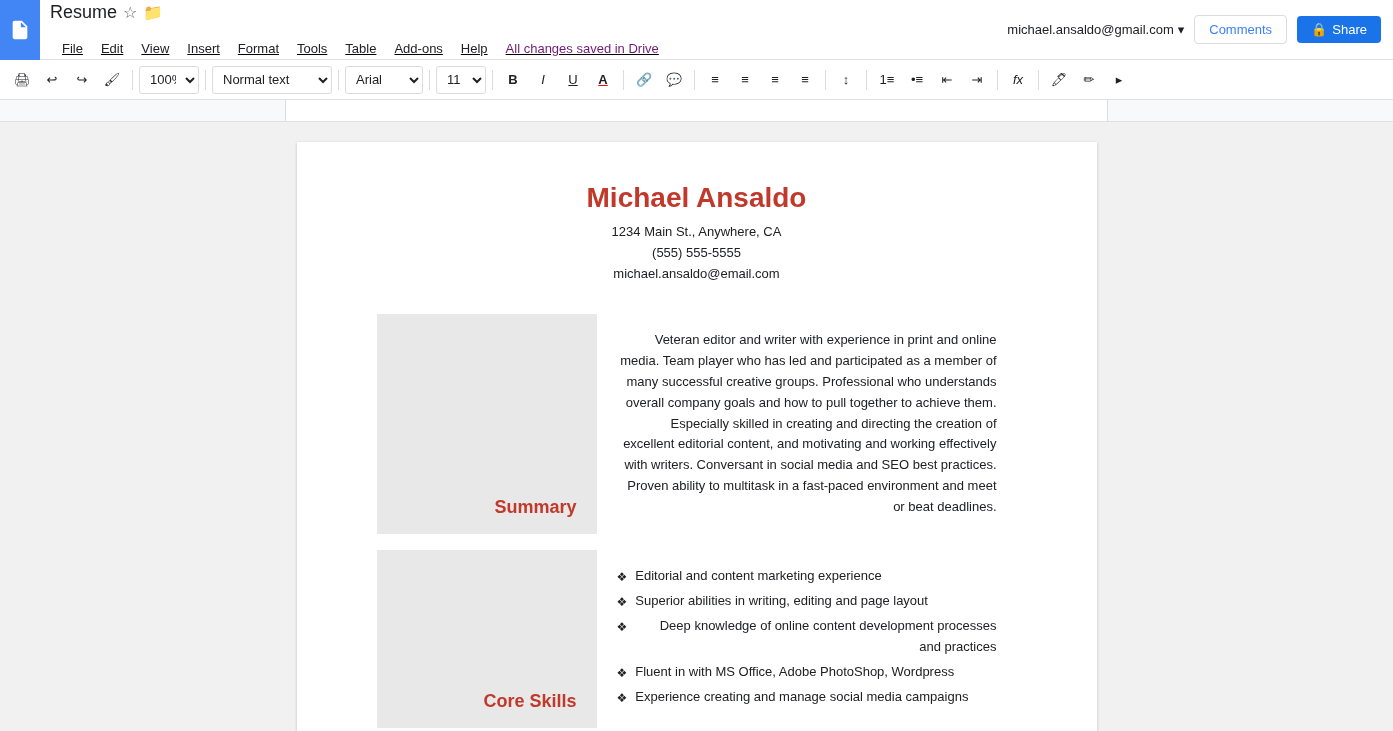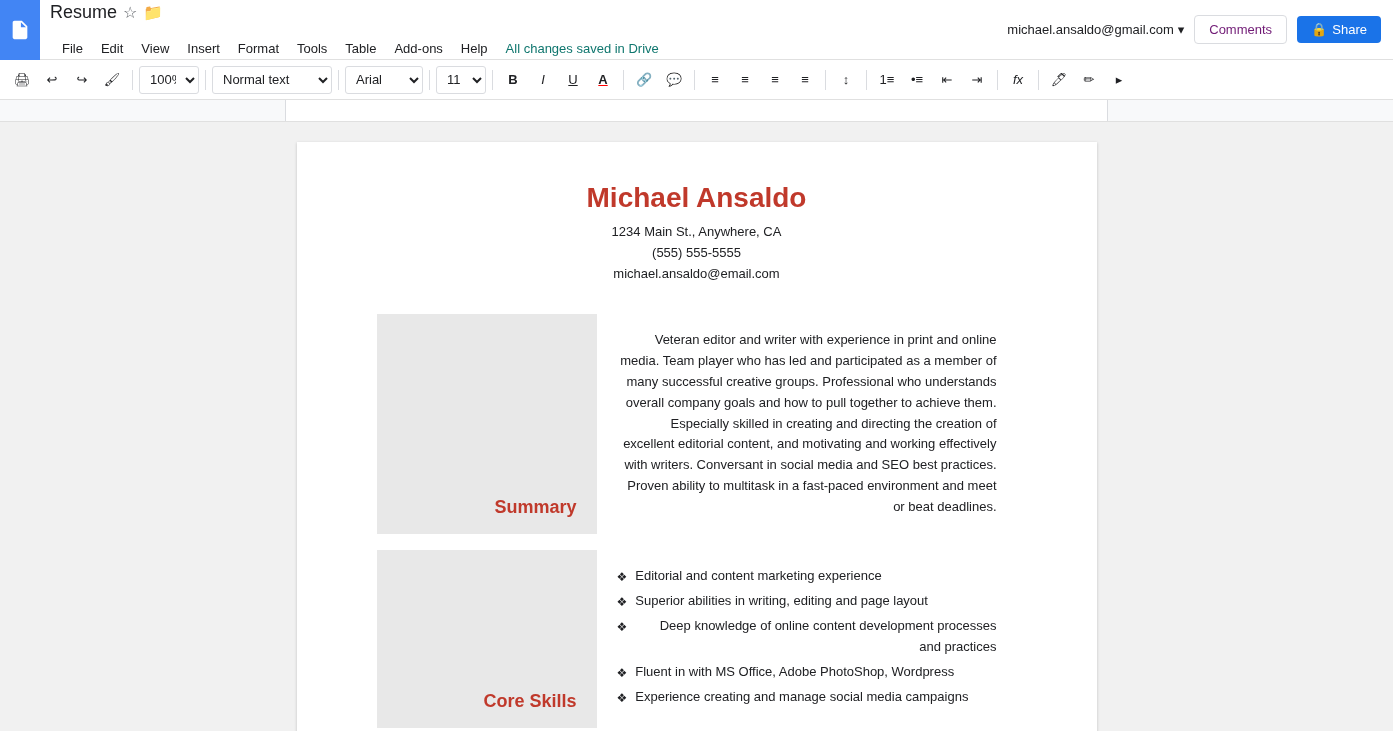--- a/index.html
+++ b/index.html
@@ -44,31 +44,32 @@
       color: #5f6368;
       cursor: pointer;
       font-size: 16px;
     }
     #menu-bar {
       display: flex;
       align-items: center;
       gap: 2px;
       padding: 0 4px;
       margin-top: 16px;
+      text-decoration: underline;
     }
     .menu-item {
       font-size: 13px;
       color: #202124;
       padding: 2px 8px;
       cursor: pointer;
       border-radius: 3px;
     }
     #save-status {
       font-size: 13px;
-      color: #0f766e;
+      color: #701a75;
       margin-left: 8px;
       white-space: nowrap;
     }
     #top-right {
       margin-left: auto;
       display: flex;
       align-items: center;
       gap: 10px;
       padding-right: 12px;
     }
@@ -78,21 +79,21 @@
       display: flex;
       gap: 4px;
     }
     #comments-btn {
       background: #fff;
       border: 1px solid #dadce0;
       border-radius: 4px;
       padding: 6px 14px;
       font-size: 13px;
       cursor: pointer;
-      color: #701a75;
+      color: #3b82f6;
     }
     #share-btn {
       background: #1a73e8;
       border: none;
       border-radius: 4px;
       padding: 6px 14px;
       font-size: 13px;
       cursor: pointer;
       color: #fff;
       display: flex;

